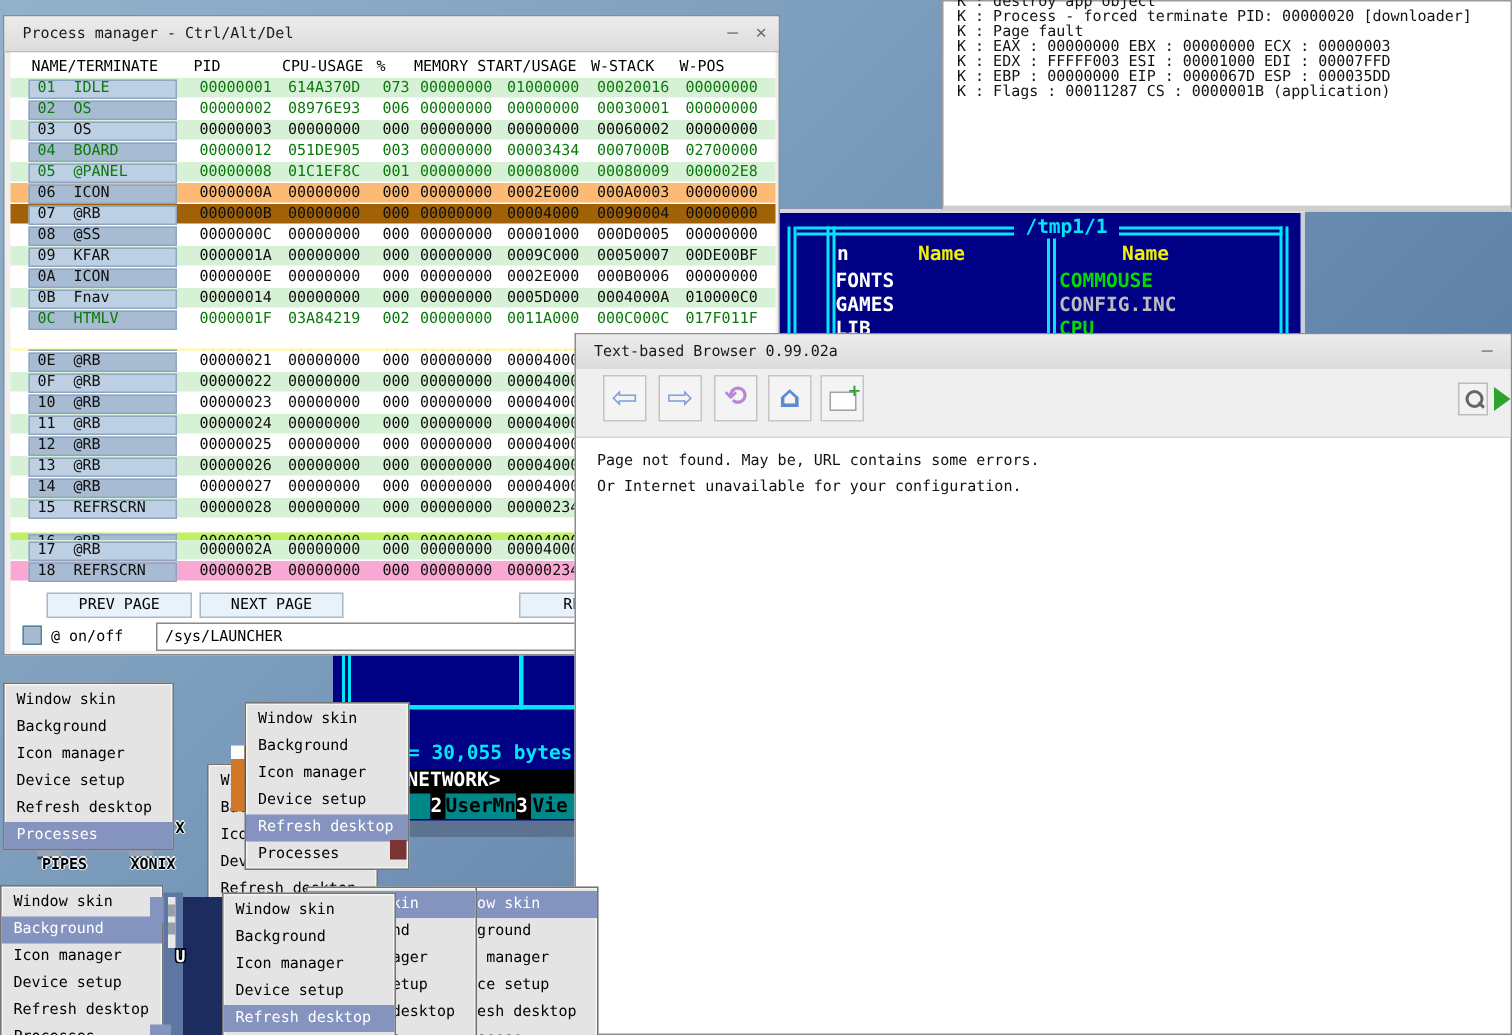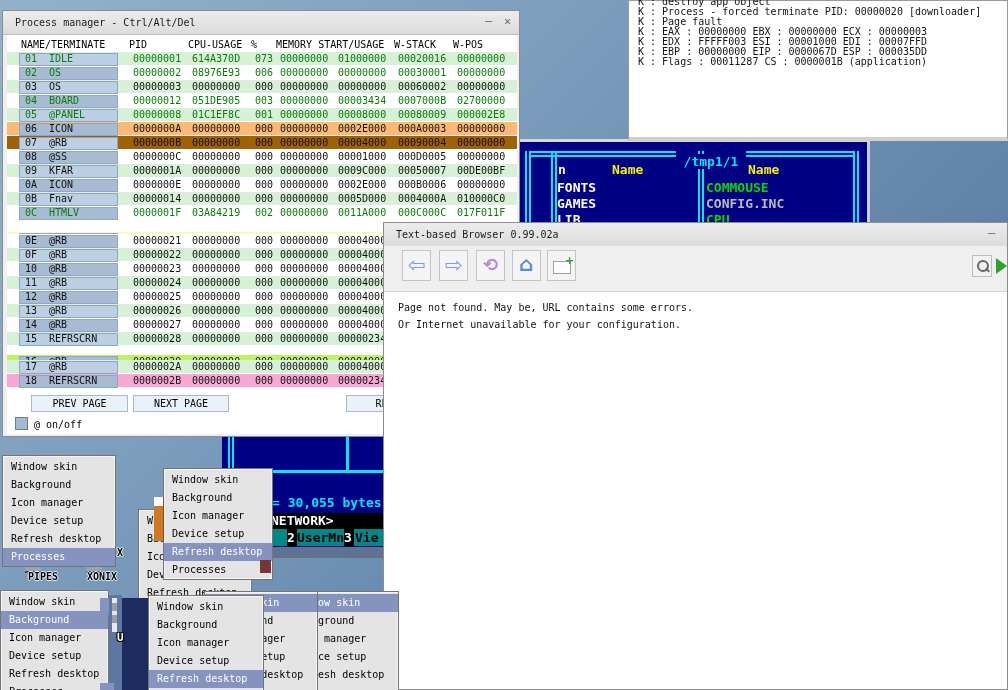--- a/index.html
+++ b/index.html
@@ -29,21 +29,21 @@
     font-size:10px;line-height:17px;padding-left:5px;white-space:pre;}
   
   #board{left:628px;top:0;width:380px;height:141px;background:#fff;border:1px solid #9A9A9A;border-bottom:4px solid #CFCFCF;box-sizing:border-box;z-index:11;}
   #board pre{margin:-4px 0 0 9px;font-family:inherit;font-size:10px;line-height:10px;color:#141414;}
   
   #kfar{left:222px;top:139px;width:648px;height:419px;z-index:2;background:#000084;}
   #kfar .topedge{position:absolute;left:0;top:0;width:100%;height:3px;background:#D8D8D8;}
   #kfar .rightedge{position:absolute;right:0;top:3px;width:3px;height:405px;background:#C8D0D8;}
   #kfar .bottomband{position:absolute;left:0;bottom:0;width:100%;height:11px;background:#5E7391;}
   .cy{background:#00E8F8;position:absolute;}
-  #kfar .ttl{position:absolute;left:454px;top:15px;width:70px;text-align:center;color:#00E8F8;font-weight:bold;font-size:13px;background:#000084;}
+  #kfar .ttl{position:absolute;left:454px;top:5px;width:70px;text-align:center;color:#00E8F8;font-weight:bold;font-size:13px;background:#000084;}
   .kf-t{position:absolute;font-size:13px;font-weight:bold;white-space:pre;}
   .fnseg{position:absolute;top:390px;height:17px;font-size:13px;font-weight:bold;line-height:17px;}
   
   #browser{left:383px;top:222px;width:625px;height:468px;z-index:12;background:#fff;border:1px solid #8C8C8C;box-sizing:border-box;}
   #browser .toolbar{position:absolute;left:0;top:23px;width:100%;height:45px;background:#EFEFEF;border-bottom:1px solid #D6D6D6;}
   .tbtn{position:absolute;top:4px;width:29px;height:31px;background:#F4F4F4;border:1px solid #C4C4C4;box-sizing:border-box;
     text-align:center;font-family:"DejaVu Sans",sans-serif;}
   #url{position:absolute;left:211px;top:7px;width:372px;height:24px;background:#fff;border:1px solid #707070;box-sizing:border-box;
     font-size:10px;line-height:22px;padding-left:4px;white-space:pre;}
   #searchbtn{position:absolute;left:588px;top:9px;width:20px;height:22px;background:#F2F2F2;border:1px solid #BDBDBD;box-sizing:border-box;}
@@ -399,20 +399,21 @@
           <span class="c-pct" style="color: rgb(16, 16, 16);">000</span>
           <span class="c-m1" style="color: rgb(16, 16, 16);">00000000</span>
           <span class="c-m2" style="color: rgb(16, 16, 16);">00000234</span>
         </div>
       </div>
     <div class="pmbtn" style="left:28px;width:97px;">PREV PAGE</div>
     <div class="pmbtn" style="left:130px;width:96px;">NEXT PAGE</div>
     <div class="pmbtn" style="left:343px;width:95px;">REBOOT</div>
     <div id="pm-check" class="abs"></div>
     <span id="pm-onoff" class="abs">@ on/off</span>
+    <div id="pm-input" class="abs">/sys/LAUNCHER</div>
   </div>
 
   <div id="board" class="abs">
     <pre id="board-lines">K : destroy app object
 K : Process - forced terminate PID: 00000020 [downloader]
 K : Page fault
 K : EAX : 00000000 EBX : 00000000 ECX : 00000003
 K : EDX : FFFFF003 ESI : 00001000 EDI : 00007FFD
 K : EBP : 00000000 EIP : 0000067D ESP : 000035DD
 K : Flags : 00011287 CS : 0000001B (application)</pre>

